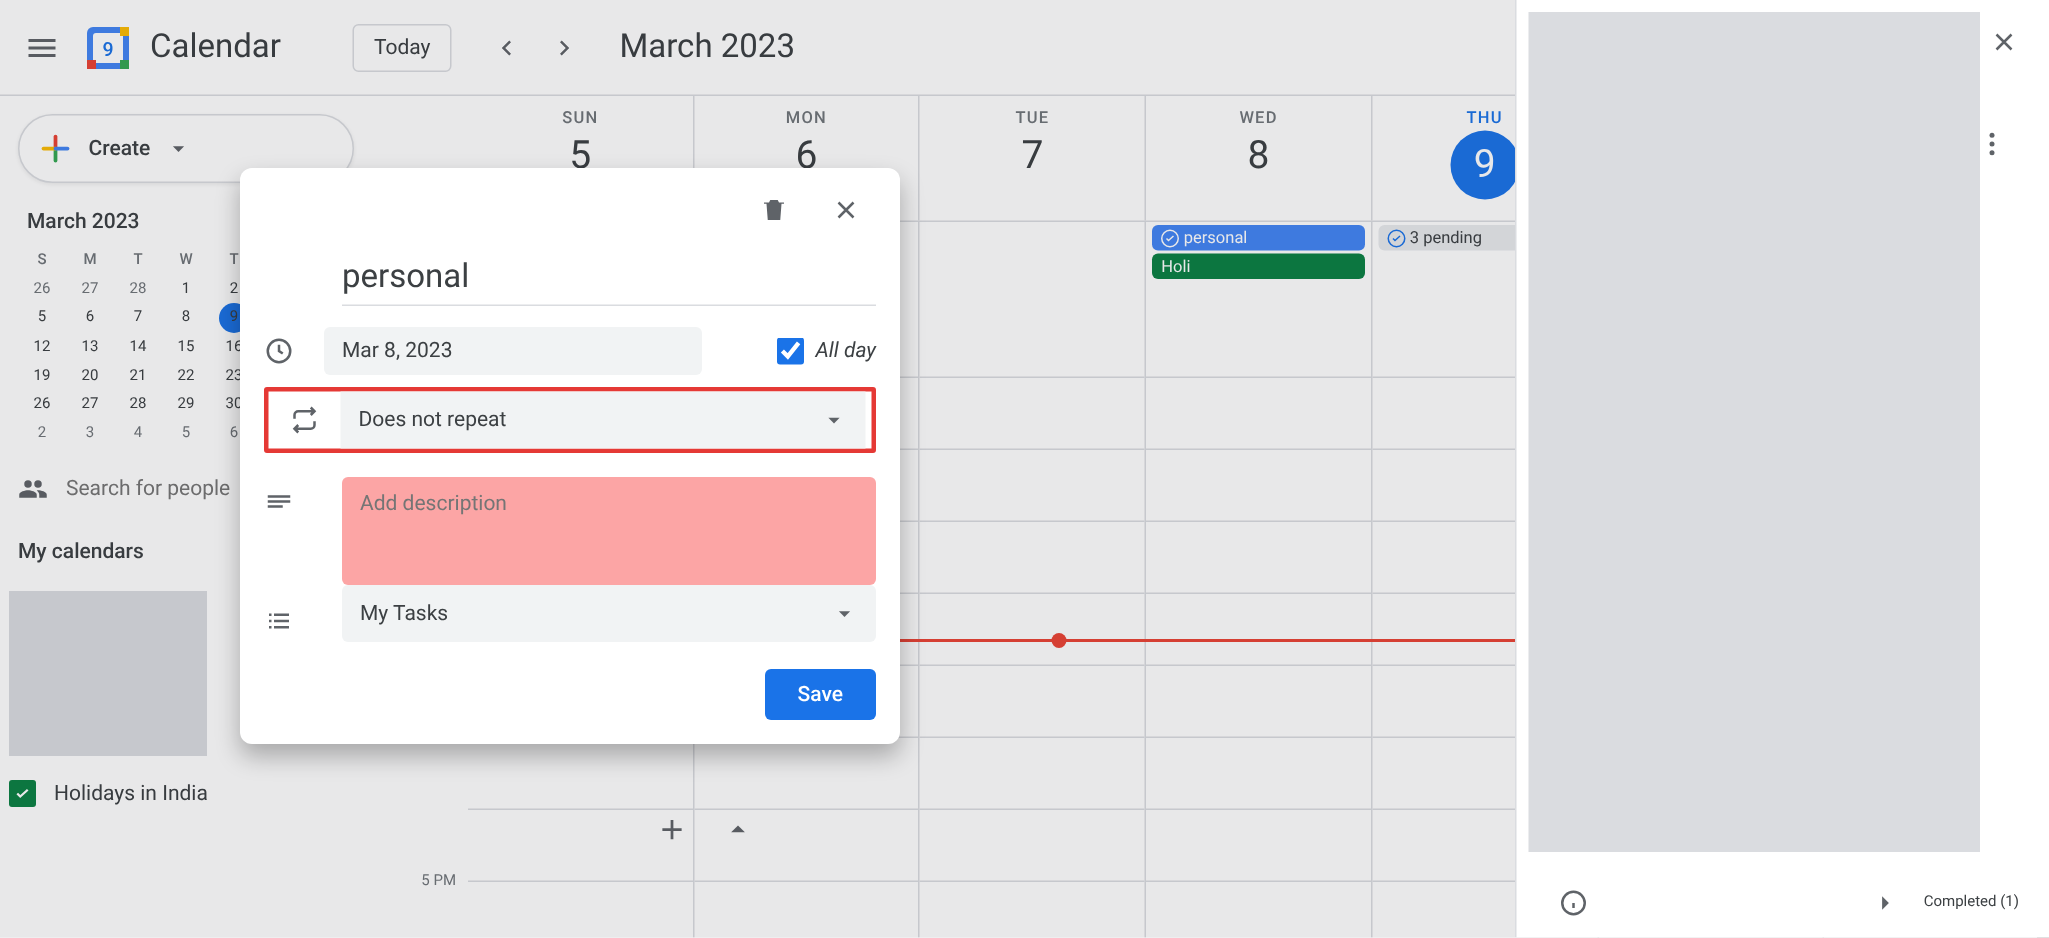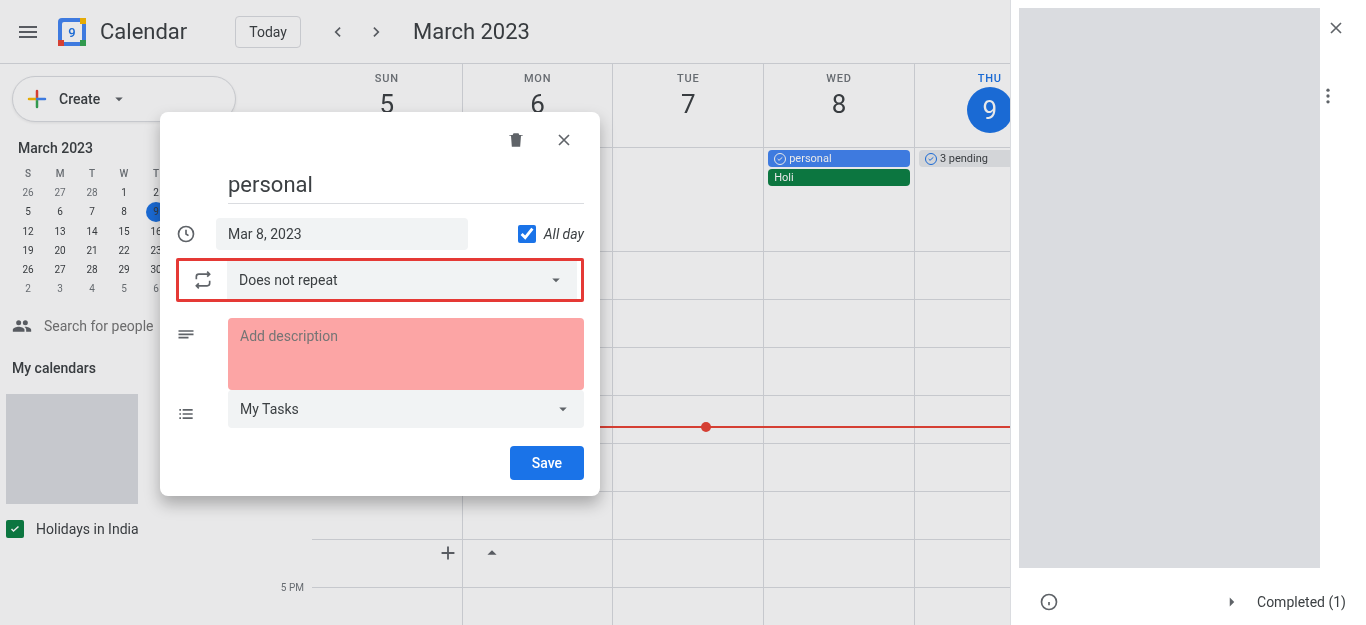--- a/index.html
+++ b/index.html
@@ -532,15 +532,15 @@
   <div class="side-gray"></div>
   <div class="side-bottom">
     <svg width="20" height="20" viewBox="0 0 24 24" fill="none" stroke="#5f6368" stroke-width="2">
         <circle cx="12" cy="12" r="9"></circle>
         <path d="M12 8h.01M12 12v4"></path>
       </svg>
     <div style="flex:1"></div>
     <svg width="18" height="18" viewBox="0 0 24 24" fill="#5f6368" style="cursor:pointer;">
         <path d="M9 6l6 6-6 6z"></path>
       </svg>
-    <span style="font-size:14px;color:#3c4043;cursor:pointer;">Completed (1)</span>
+    <span style="font-size:10px;color:#3c4043;cursor:pointer;">Completed (1)</span>
   </div>
 </div>
 
 </body></html>

